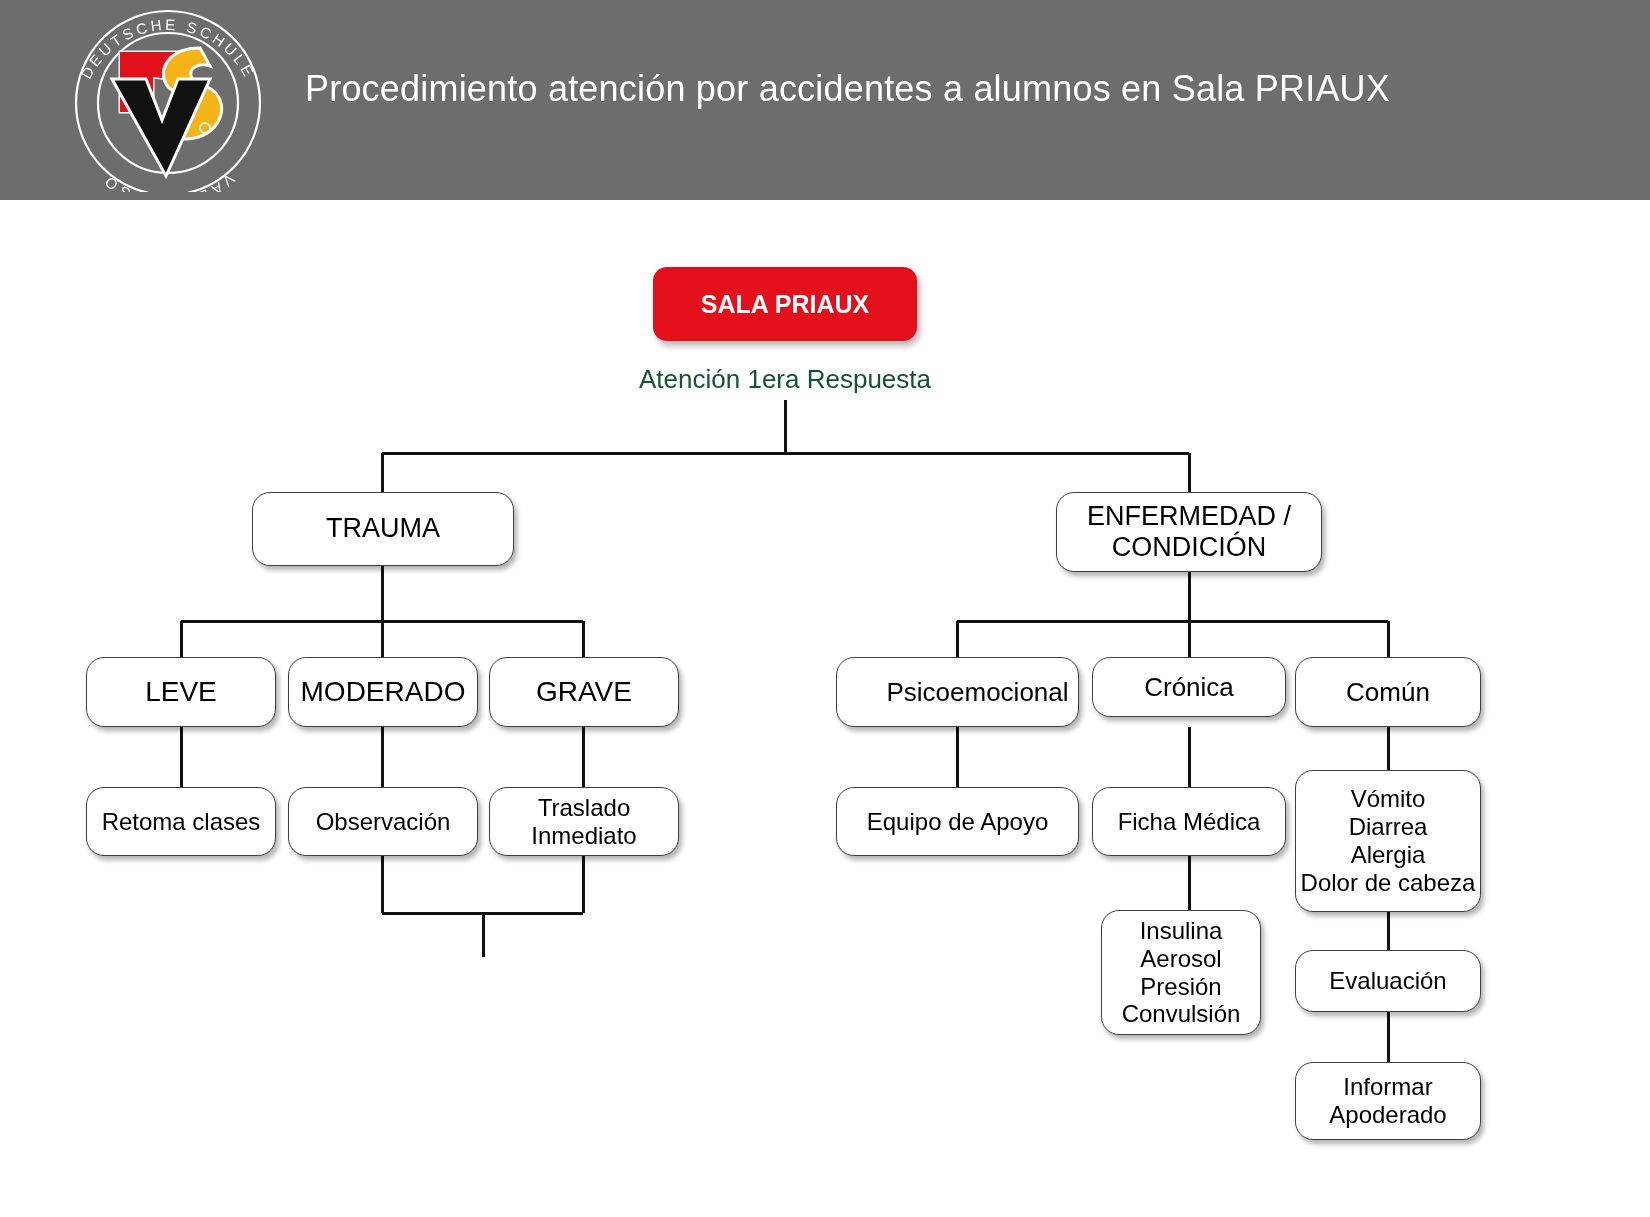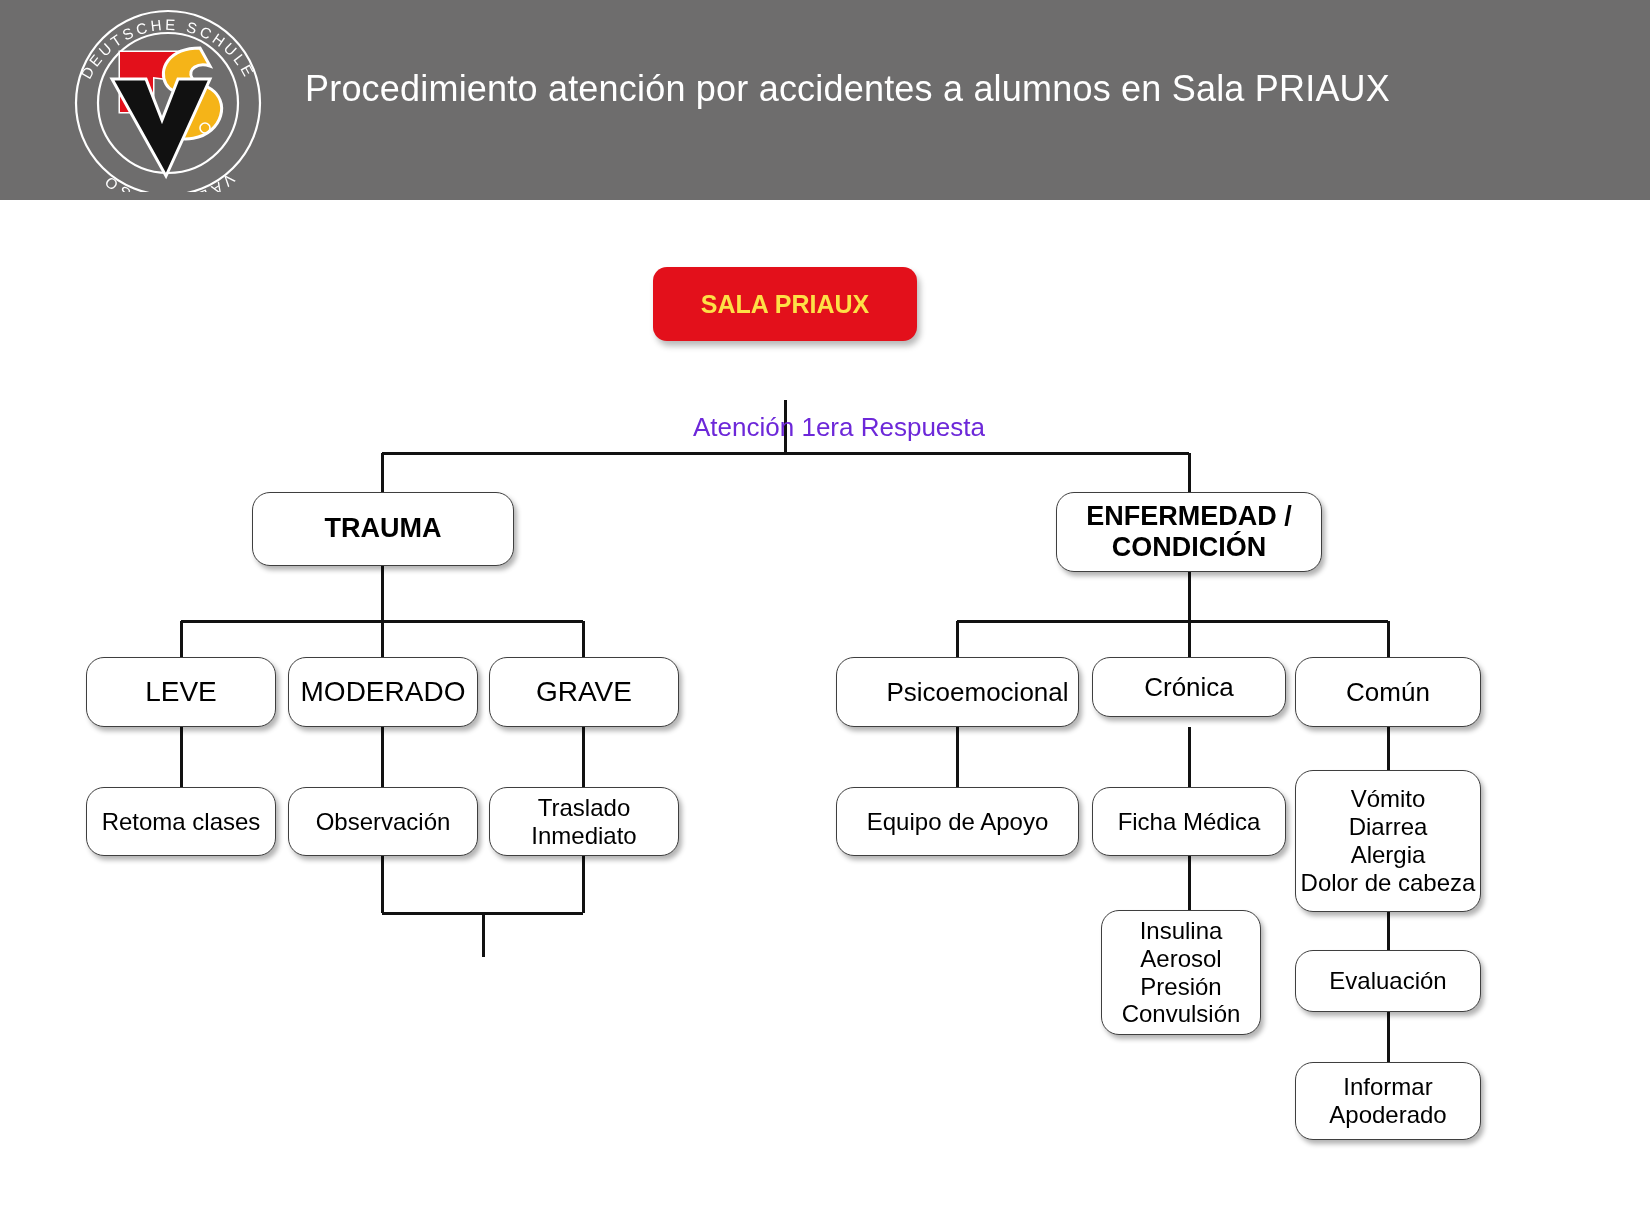--- a/index.html
+++ b/index.html
@@ -70,34 +70,33 @@
     border: 1px solid #3f3f3f;
     border-radius: 18px;
     box-shadow: 3px 4px 5px rgba(0,0,0,0.30);
     color: #000000;
     line-height: 1.16;
     z-index: 3;
   }
   .node.red {
     background: #e3101b;
     border: none;
-    color: #fde047;
+    color: #ffffff;
     font-weight: bold;
     border-radius: 14px;
     box-shadow: 3px 5px 6px rgba(0,0,0,0.28);
   }
-  .node.bold { font-weight: bold; align-items: center; }
+  .node.bold { font-weight: normal; align-items: center; }
 
   .plain-label {
     position: absolute;
-    text-align: right;
-    color: #6d28d9;
+    text-align: center;
+    color: #14532d;
     line-height: 1.2;
     z-index: 3;
-    margin-top: 48px;
   }
   .nwrap { white-space: pre-line; }
 </style>
 </head>
 <body>
 
 <div id="page">
 
   <div id="header">
 

